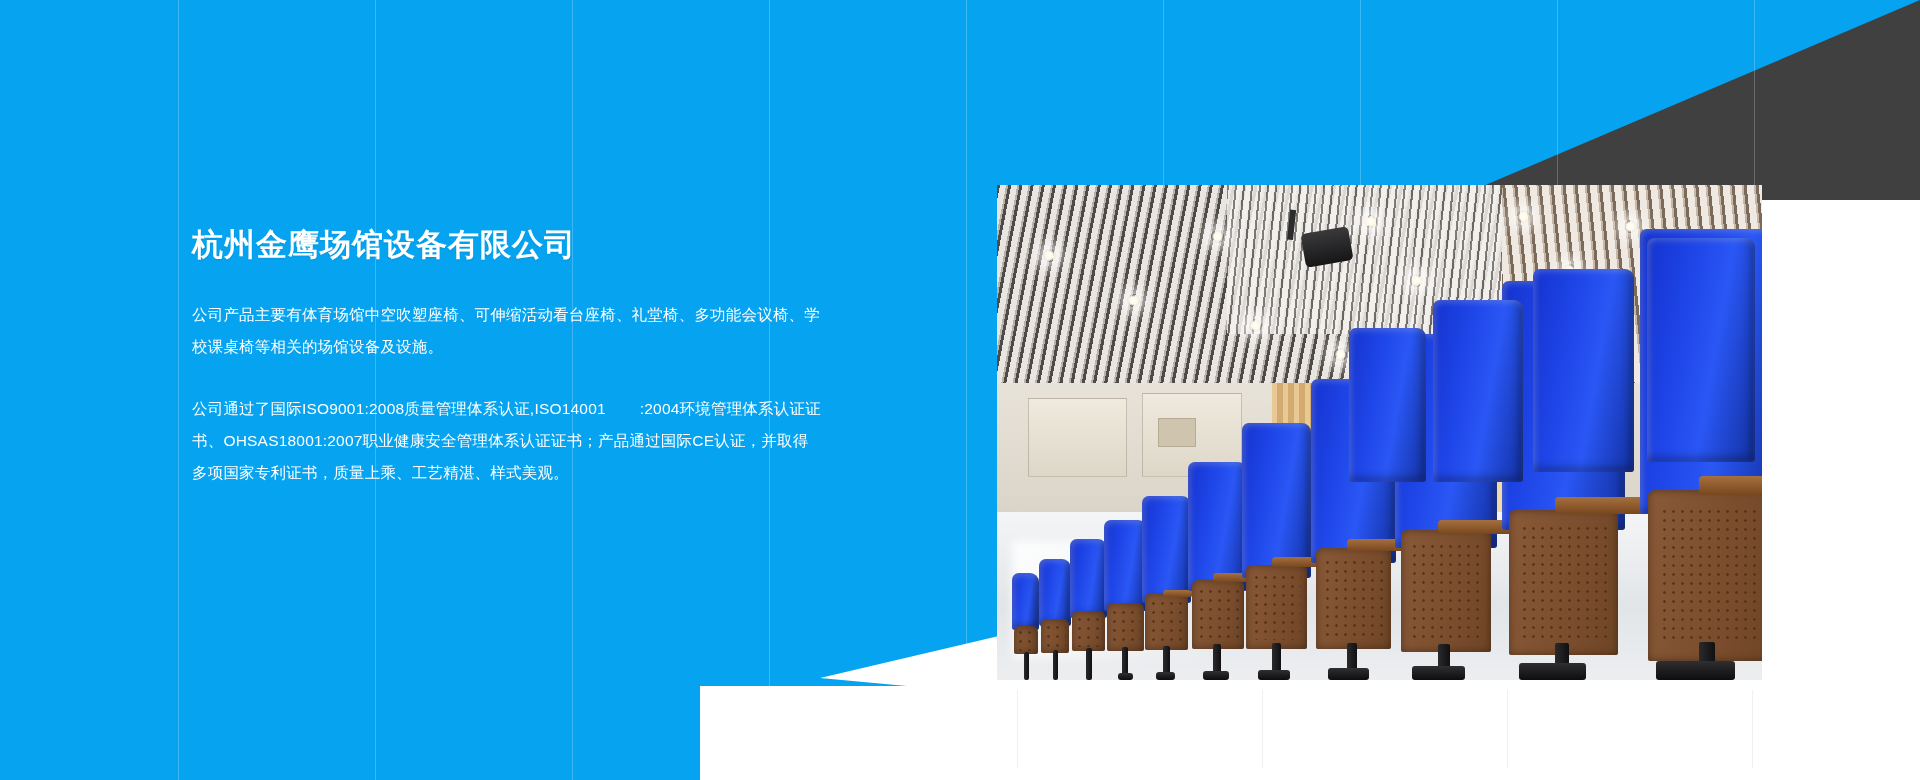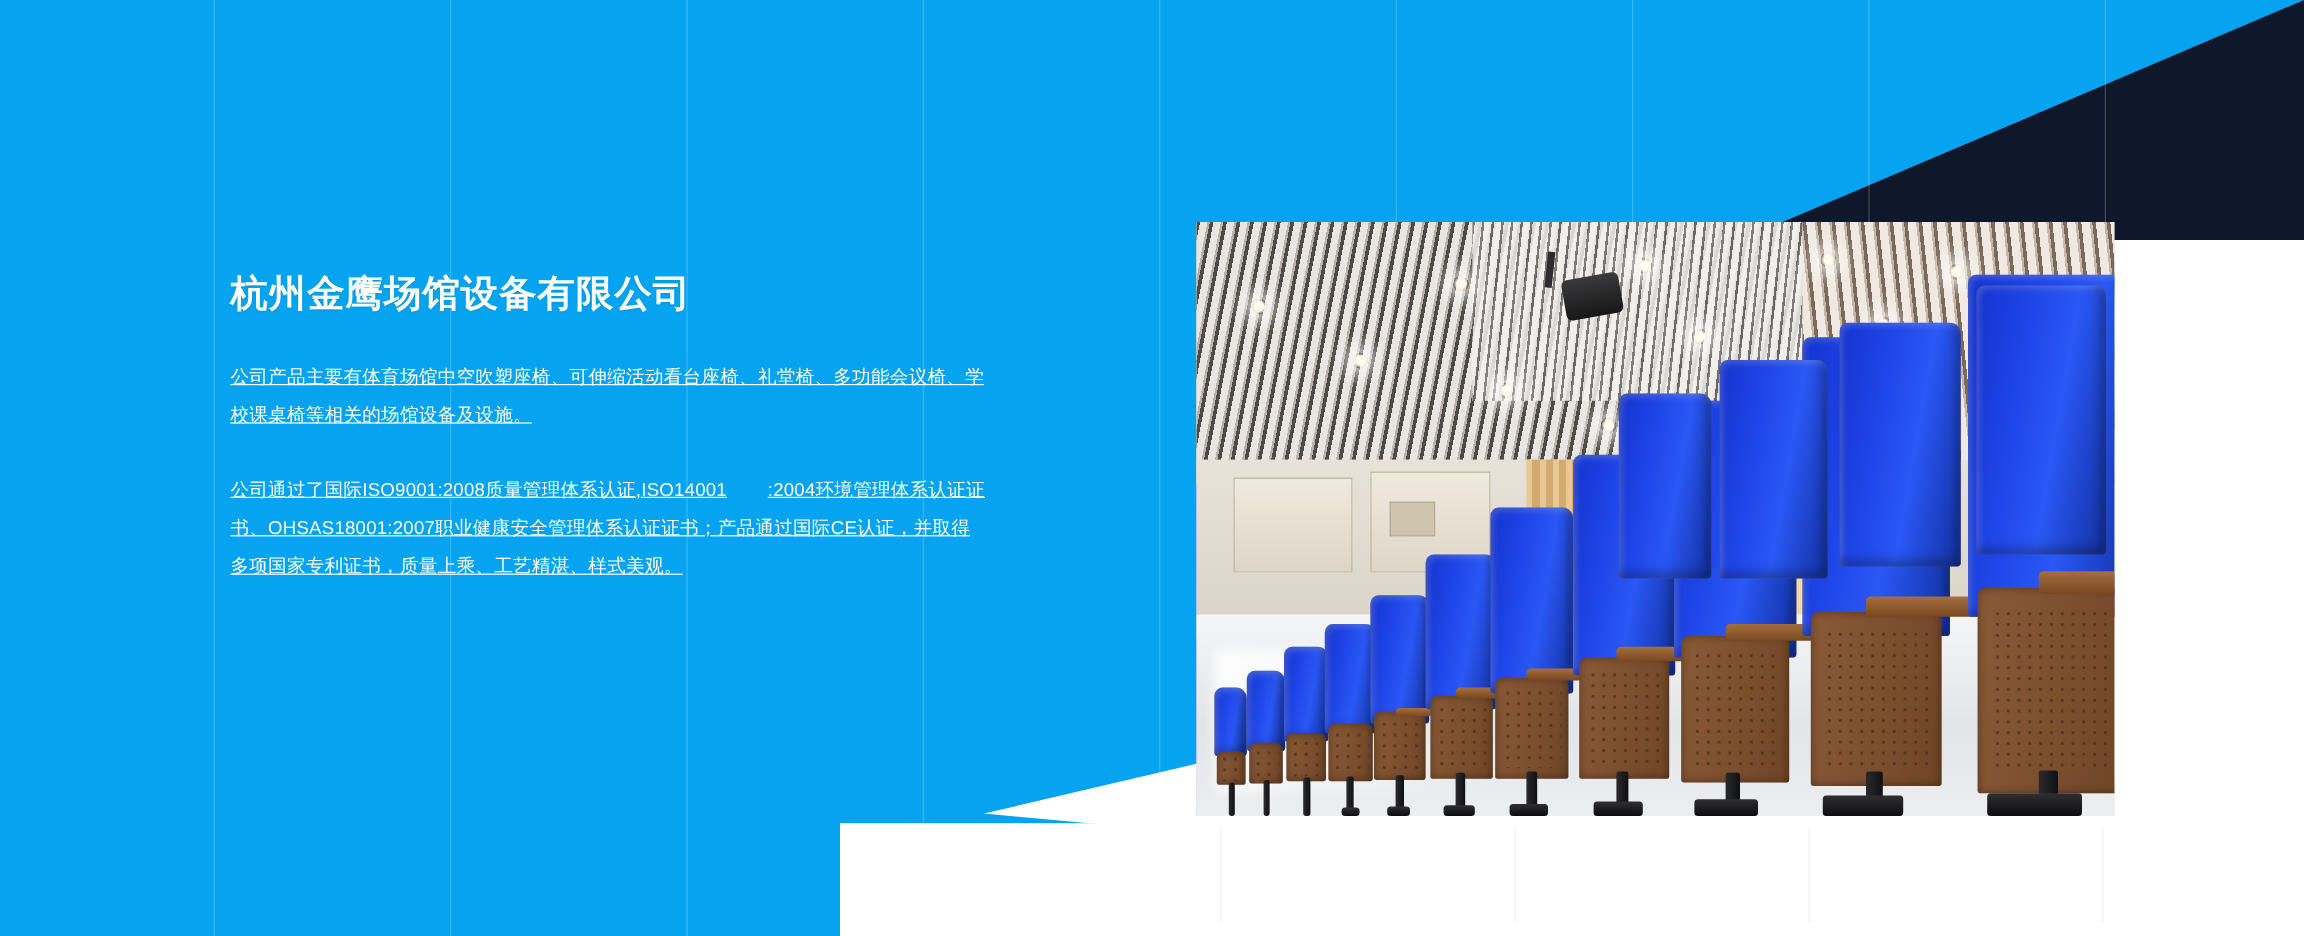--- a/index.html
+++ b/index.html
@@ -8,21 +8,21 @@
     font-family:"Liberation Sans","DejaVu Sans",sans-serif;
     background:#ffffff;
     position:relative;
   }
 
   
   #stage {
     position:absolute; inset:0;
     width:1920px; height:780px;
     overflow:hidden;
-    background:#0f172a;
+    background:#404040;
     padding-left:32px;
   }
 
   
   .blue-panel {
     position:absolute;
     left:0; top:0;
     width:1920px; height:780px;
     background:#05a3f0;
     
@@ -94,21 +94,20 @@
     margin-bottom:34px;
     text-shadow:0 1px 2px rgba(0,0,0,.08);
     white-space:nowrap;
   }
   .para {
     font-size:15.5px;
     line-height:32px;
     margin-bottom:30px;
     letter-spacing:.2px;
     font-weight:400;
-    text-decoration:underline;
   }
   .para:last-child { margin-bottom:0; }
   .gap-span { display:inline-block; width:34px; }
 
   
   .photo-frame {
     position:absolute;
     left:997px; top:185px;
     width:765px; height:495px;
     z-index:7;

